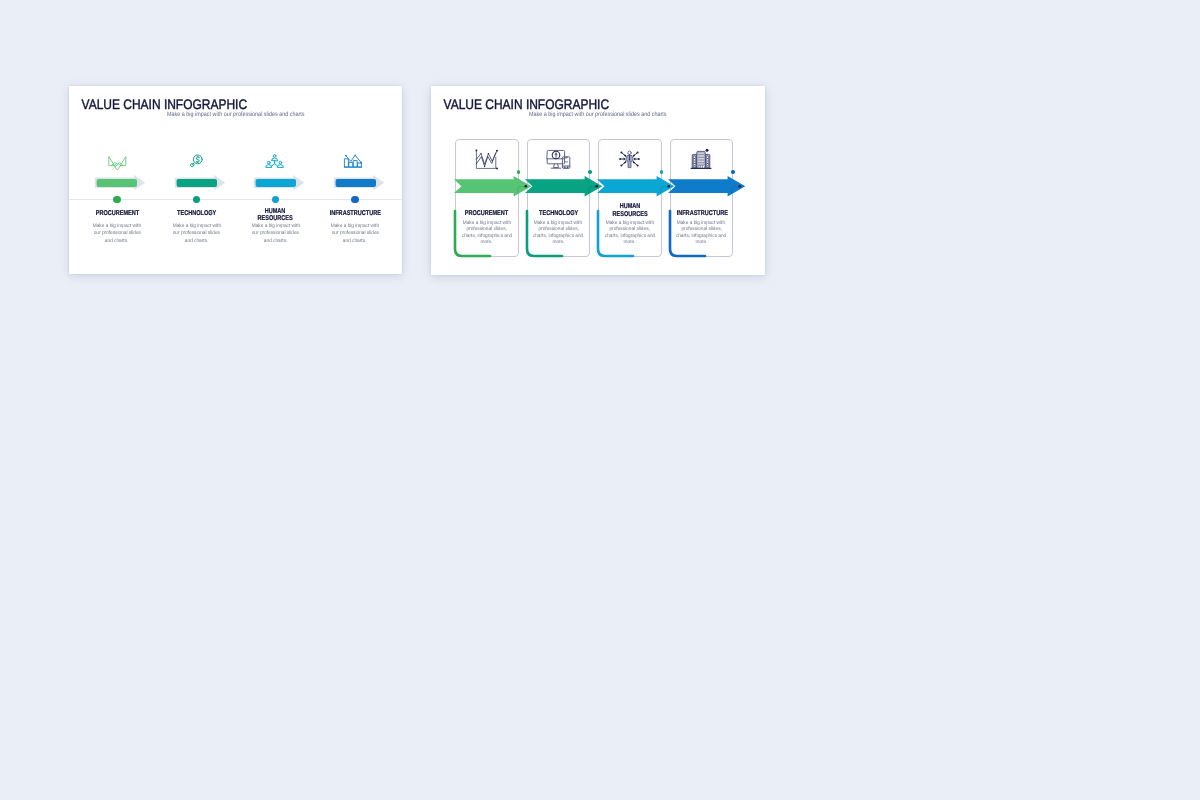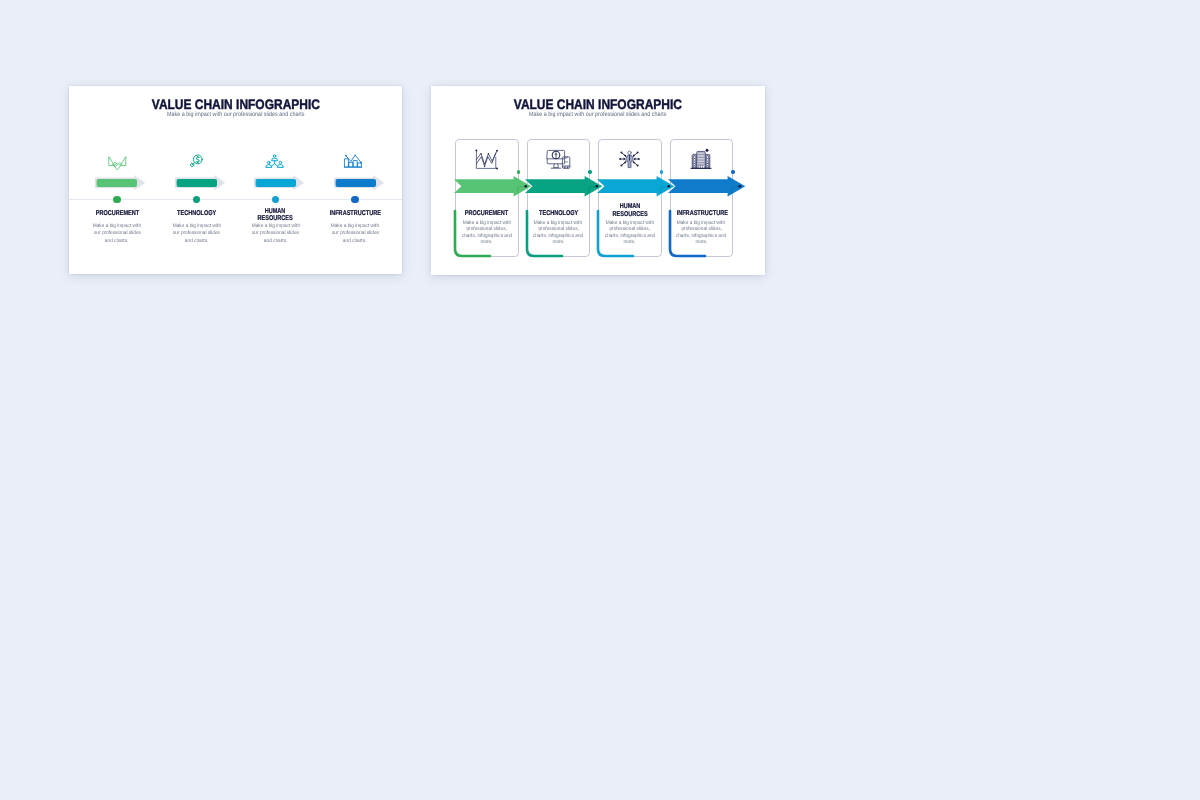--- a/index.html
+++ b/index.html
@@ -6,22 +6,22 @@
   body{width:1200px;height:800px;background:#eaeef7;
        font-family:"Liberation Sans",sans-serif;overflow:hidden;
        -webkit-font-smoothing:antialiased;
        text-rendering:geometricPrecision;}
   .slide{position:absolute;background:#fff;}
   #slide1{left:69px;top:85.5px;width:333px;height:188.5px;
           box-shadow:0 0 2px rgba(120,132,172,.22), 0 2px 9px rgba(120,132,172,.26);}
   #slide2{left:431px;top:85.5px;width:334px;height:189.5px;
           box-shadow:0 0 2px rgba(120,132,172,.22), 0 2px 9px rgba(120,132,172,.26);}
 
-  .s-title{position:absolute;left:0;right:0;top:12.2px;text-align:center;
-           font-weight:700;color:#121539;font-size:13.8px;line-height:14px;
+  .s-title{position:absolute;left:0;right:0;top:12.2px;
+           font-weight:400;color:#121539;font-size:13.8px;line-height:14px;
            -webkit-text-stroke:0.42px #121539;}
   .s-title span{display:inline-block;transform:scaleX(.868);transform-origin:center;}
   .s-sub{position:absolute;left:0;right:0;top:25.3px;text-align:center;color:#5d6880;
          font-size:6.3px;line-height:7px;}
   .s-sub span{display:inline-block;transform:scaleX(.862);transform-origin:center;}
 
   
   .tl-line{position:absolute;left:0;width:333px;height:1px;background:#e4e7f0;}
   .col1{position:absolute;width:80px;text-align:center;}
   .dot1{position:absolute;border-radius:50%;}

